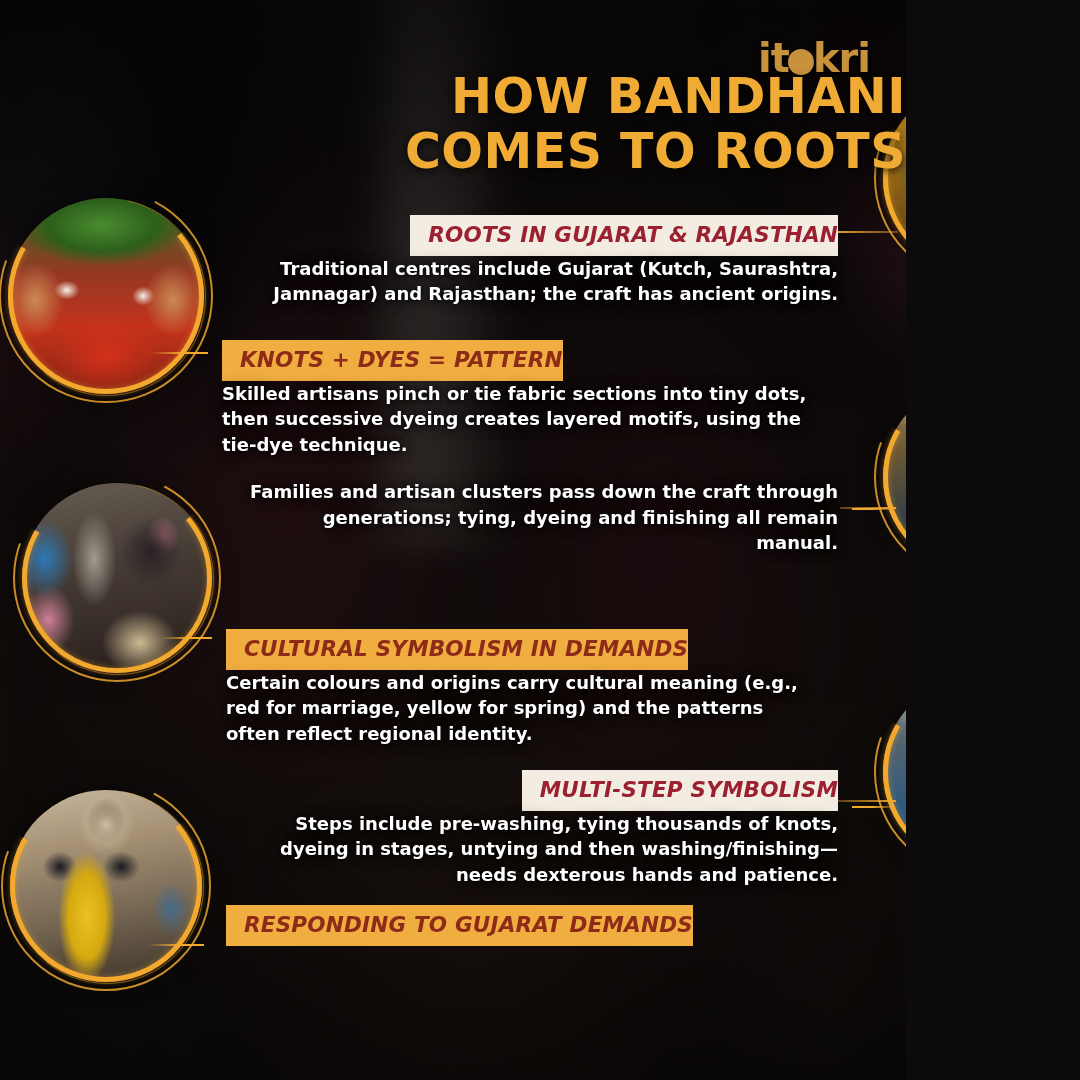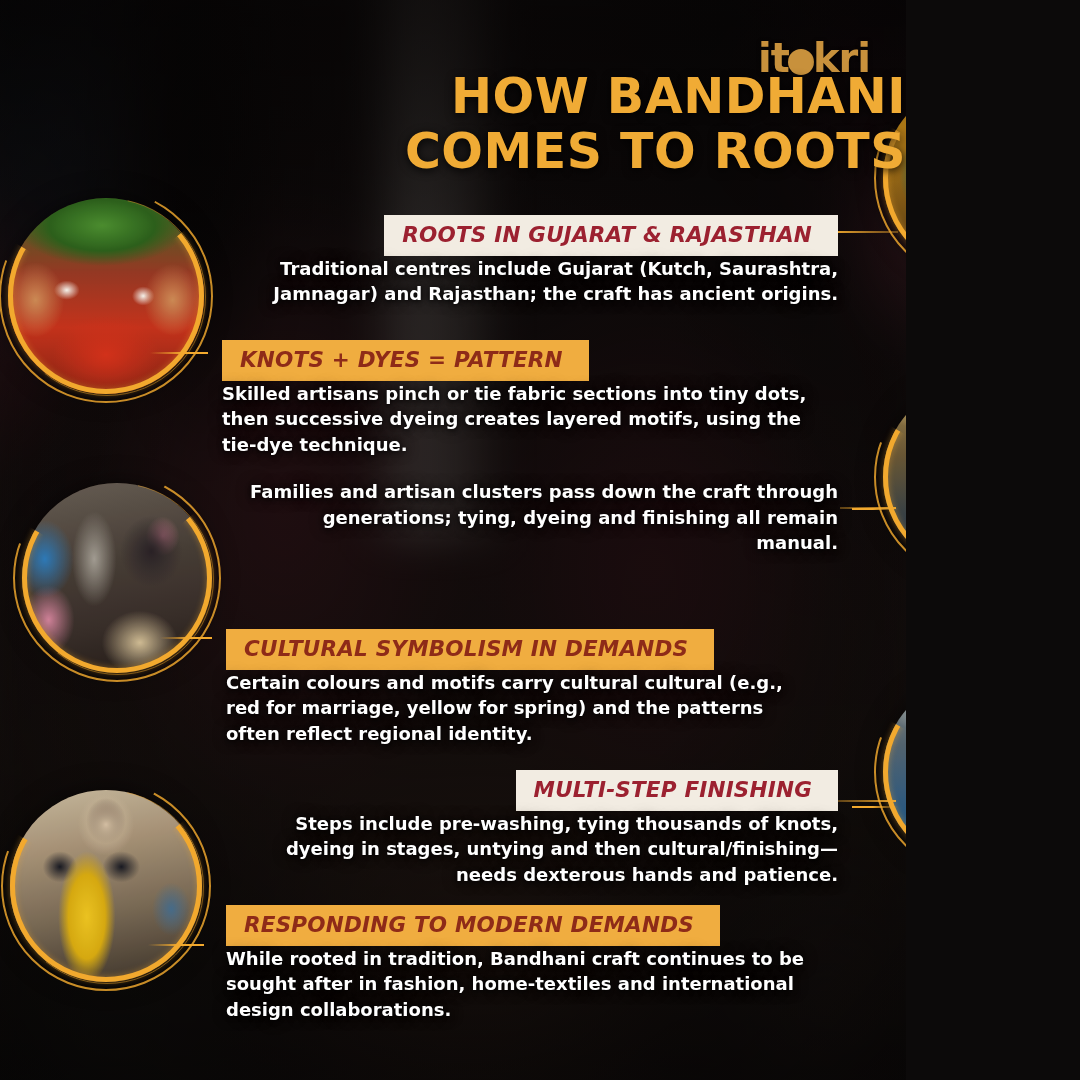--- a/index.html
+++ b/index.html
@@ -160,21 +160,21 @@
   }
   .connector.rev {
     background: linear-gradient(270deg, rgba(242,169,46,0.95) 0%, rgba(242,169,46,0.35) 100%);
   }
 
   
   .section { position: absolute; }
 
   .label {
     display: inline-block;
-    padding: 9px 26px 10px 18px;
+    padding: 9px 0 10px 18px;
     font-size: 21.5px;
     font-weight: 800;
     font-style: italic;
     letter-spacing: 0.2px;
     white-space: nowrap;
     line-height: 1;
     font-family: "DejaVu Sans", sans-serif;
   }
   .label.cream {
     background: #f2ece2;
@@ -330,26 +330,25 @@
     <div class="label amber">KNOTS + DYES = PATTERN</div>
     <div class="body-text align-left">Skilled artisans pinch or tie fabric sections into tiny dots, then successive dyeing creates layered motifs, using the tie-dye technique.</div>
   </div>
 
   <div class="section align-right" style="left:250px; top:479px; width:588px;">
     <div class="body-text align-right">Families and artisan clusters pass down the craft through generations; tying, dyeing and finishing all remain manual.</div>
   </div>
 
   <div class="section align-left" style="left:226px; top:629px; width:588px;">
     <div class="label amber">CULTURAL SYMBOLISM IN DEMANDS</div>
-    <div class="body-text align-left">Certain colours and motifs carry cultural cultural (e.g., red for marriage, yellow for spring) and the patterns often reflect regional identity.</div>
+    <div class="body-text align-left">Certain colours and origins carry cultural meaning (e.g., red for marriage, yellow for spring) and the patterns often reflect regional identity.</div>
   </div>
 
   <div class="section align-right" style="left:250px; top:770px; width:588px;">
-    <div class="label cream">MULTI-STEP FINISHING</div>
-    <div class="body-text align-right">Steps include pre-washing, tying thousands of knots, dyeing in stages, untying and then cultural/finishing—needs dexterous hands and patience.</div>
+    <div class="label cream">MULTI-STEP SYMBOLISM</div>
+    <div class="body-text align-right">Steps include pre-washing, tying thousands of knots, dyeing in stages, untying and then washing/finishing—needs dexterous hands and patience.</div>
   </div>
 
   <div class="section align-left" style="left:226px; top:905px; width:588px;">
-    <div class="label amber">RESPONDING TO MODERN DEMANDS</div>
-    <div class="body-text align-left">While rooted in tradition, Bandhani craft continues to be sought after in fashion, home-textiles and international design collaborations.</div>
+    <div class="label amber">RESPONDING TO GUJARAT DEMANDS</div>
   </div>
 
 </div>
 
 </body></html>

